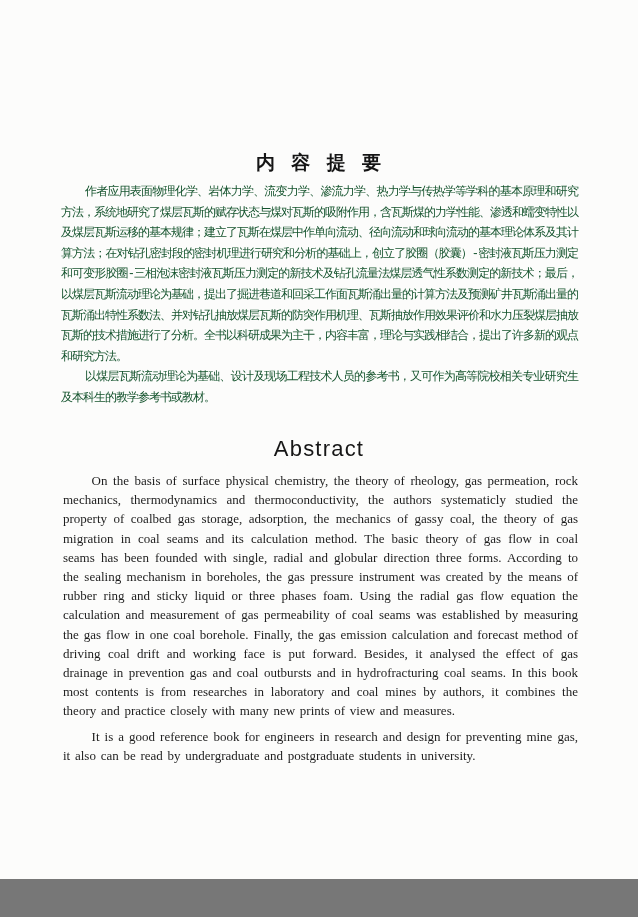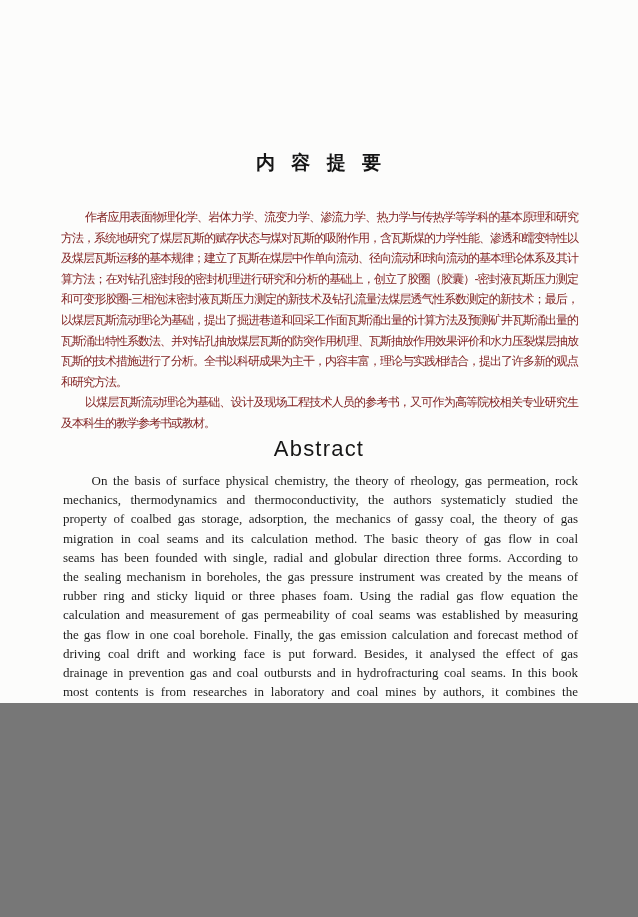--- a/index.html
+++ b/index.html
@@ -1,19 +1,19 @@
 <!DOCTYPE html>
 <html><head>
 <meta charset="utf-8">
 <style>
   html, body { margin: 0; padding: 0; background: #777; }
   .page {
     position: relative;
     width: 638px;
-    height: 703px;
+    height: 879px;
     margin: 0 auto;
     background: #fcfcfb;
     overflow: hidden;
     font-family: "Liberation Serif", serif;
     color: #1f1f1f;
   }
   .cn-title {
     position: absolute;
     top: 150px;
     left: 0;
@@ -25,27 +25,26 @@
     font-weight: 700;
     word-spacing: 9px;
     letter-spacing: 1px;
     color: #151515;
   }
   .cn-body {
     position: absolute;
     top: 182px;
     left: 61px;
     width: 517px;
-    font-family: Liberation Sans, sans-serif;
+    font-family: Liberation Mono, monospace;
     font-size: 12px;
     letter-spacing: -1px;
     line-height: 20.6px;
     text-align: justify;
-    color: #7f1d1d;
-    margin-top: 25px;
+    color: #14532d;
   }
   .cn-body p { margin: 0; text-indent: 2em; }
   .en-title {
     position: absolute;
     top: 436px;
     left: 0;
     width: 100%;
     text-align: center;
     margin: 0;
     font-family: "Liberation Sans", "DejaVu Sans", sans-serif;
@@ -104,19 +103,20 @@
 
   <div class="cn-body">
     <p>作者应用表面物理化学、岩体力学、流变力学、渗流力学、热力学与传热学等学科的基本原理和研究方法，系统地研究了煤层瓦斯的赋存状态与煤对瓦斯的吸附作用，含瓦斯煤的力学性能、渗透和蠕变特性以及煤层瓦斯运移的基本规律；建立了瓦斯在煤层中作单向流动、径向流动和球向流动的基本理论体系及其计算方法；在对钻孔密封段的密封机理进行研究和分析的基础上，创立了胶圈（胶囊）-密封液瓦斯压力测定和可变形胶圈-三相泡沫密封液瓦斯压力测定的新技术及钻孔流量法煤层透气性系数测定的新技术；最后，以煤层瓦斯流动理论为基础，提出了掘进巷道和回采工作面瓦斯涌出量的计算方法及预测矿井瓦斯涌出量的瓦斯涌出特性系数法、并对钻孔抽放煤层瓦斯的防突作用机理、瓦斯抽放作用效果评价和水力压裂煤层抽放瓦斯的技术措施进行了分析。全书以科研成果为主干，内容丰富，理论与实践相结合，提出了许多新的观点和研究方法。</p>
     <p>以煤层瓦斯流动理论为基础、设计及现场工程技术人员的参考书，又可作为高等院校相关专业研究生及本科生的教学参考书或教材。</p>
   </div>
 
   <h2 class="en-title">Abstract</h2>
 
   <div class="en-body">
     <p>On the basis of surface physical chemistry, the theory of rheology, gas permeation, rock mechanics, thermodynamics and thermoconductivity, the authors systematicly studied the property of coalbed gas storage, adsorption, the mechanics of gassy coal, the theory of gas migration in coal seams and its calculation method. The basic theory of gas flow in coal seams has been founded with single, radial and globular direction three forms. According to the sealing mechanism in boreholes, the gas pressure instrument was created by the means of rubber ring and sticky liquid or three phases foam. Using the radial gas flow equation the calculation and measurement of gas permeability of coal seams was established by measuring the gas flow in one coal borehole. Finally, the gas emission calculation and forecast method of driving coal drift and working face is put forward. Besides, it analysed the effect of gas drainage in prevention gas and coal outbursts and in hydrofracturing coal seams. In this book most contents is from researches in laboratory and coal mines by authors, it combines the theory and practice closely with many new prints of view and measures.</p>
+    <p>It is a good reference book for engineers in research and design for preventing mine gas, it also can be read by undergraduate and postgraduate students in university.</p>
   </div>
 
   <div class="artifact">105</div>
 
   <div class="watermark">三维网www.3dportal.cn</div>
 
 </div>
 
 </body></html>

